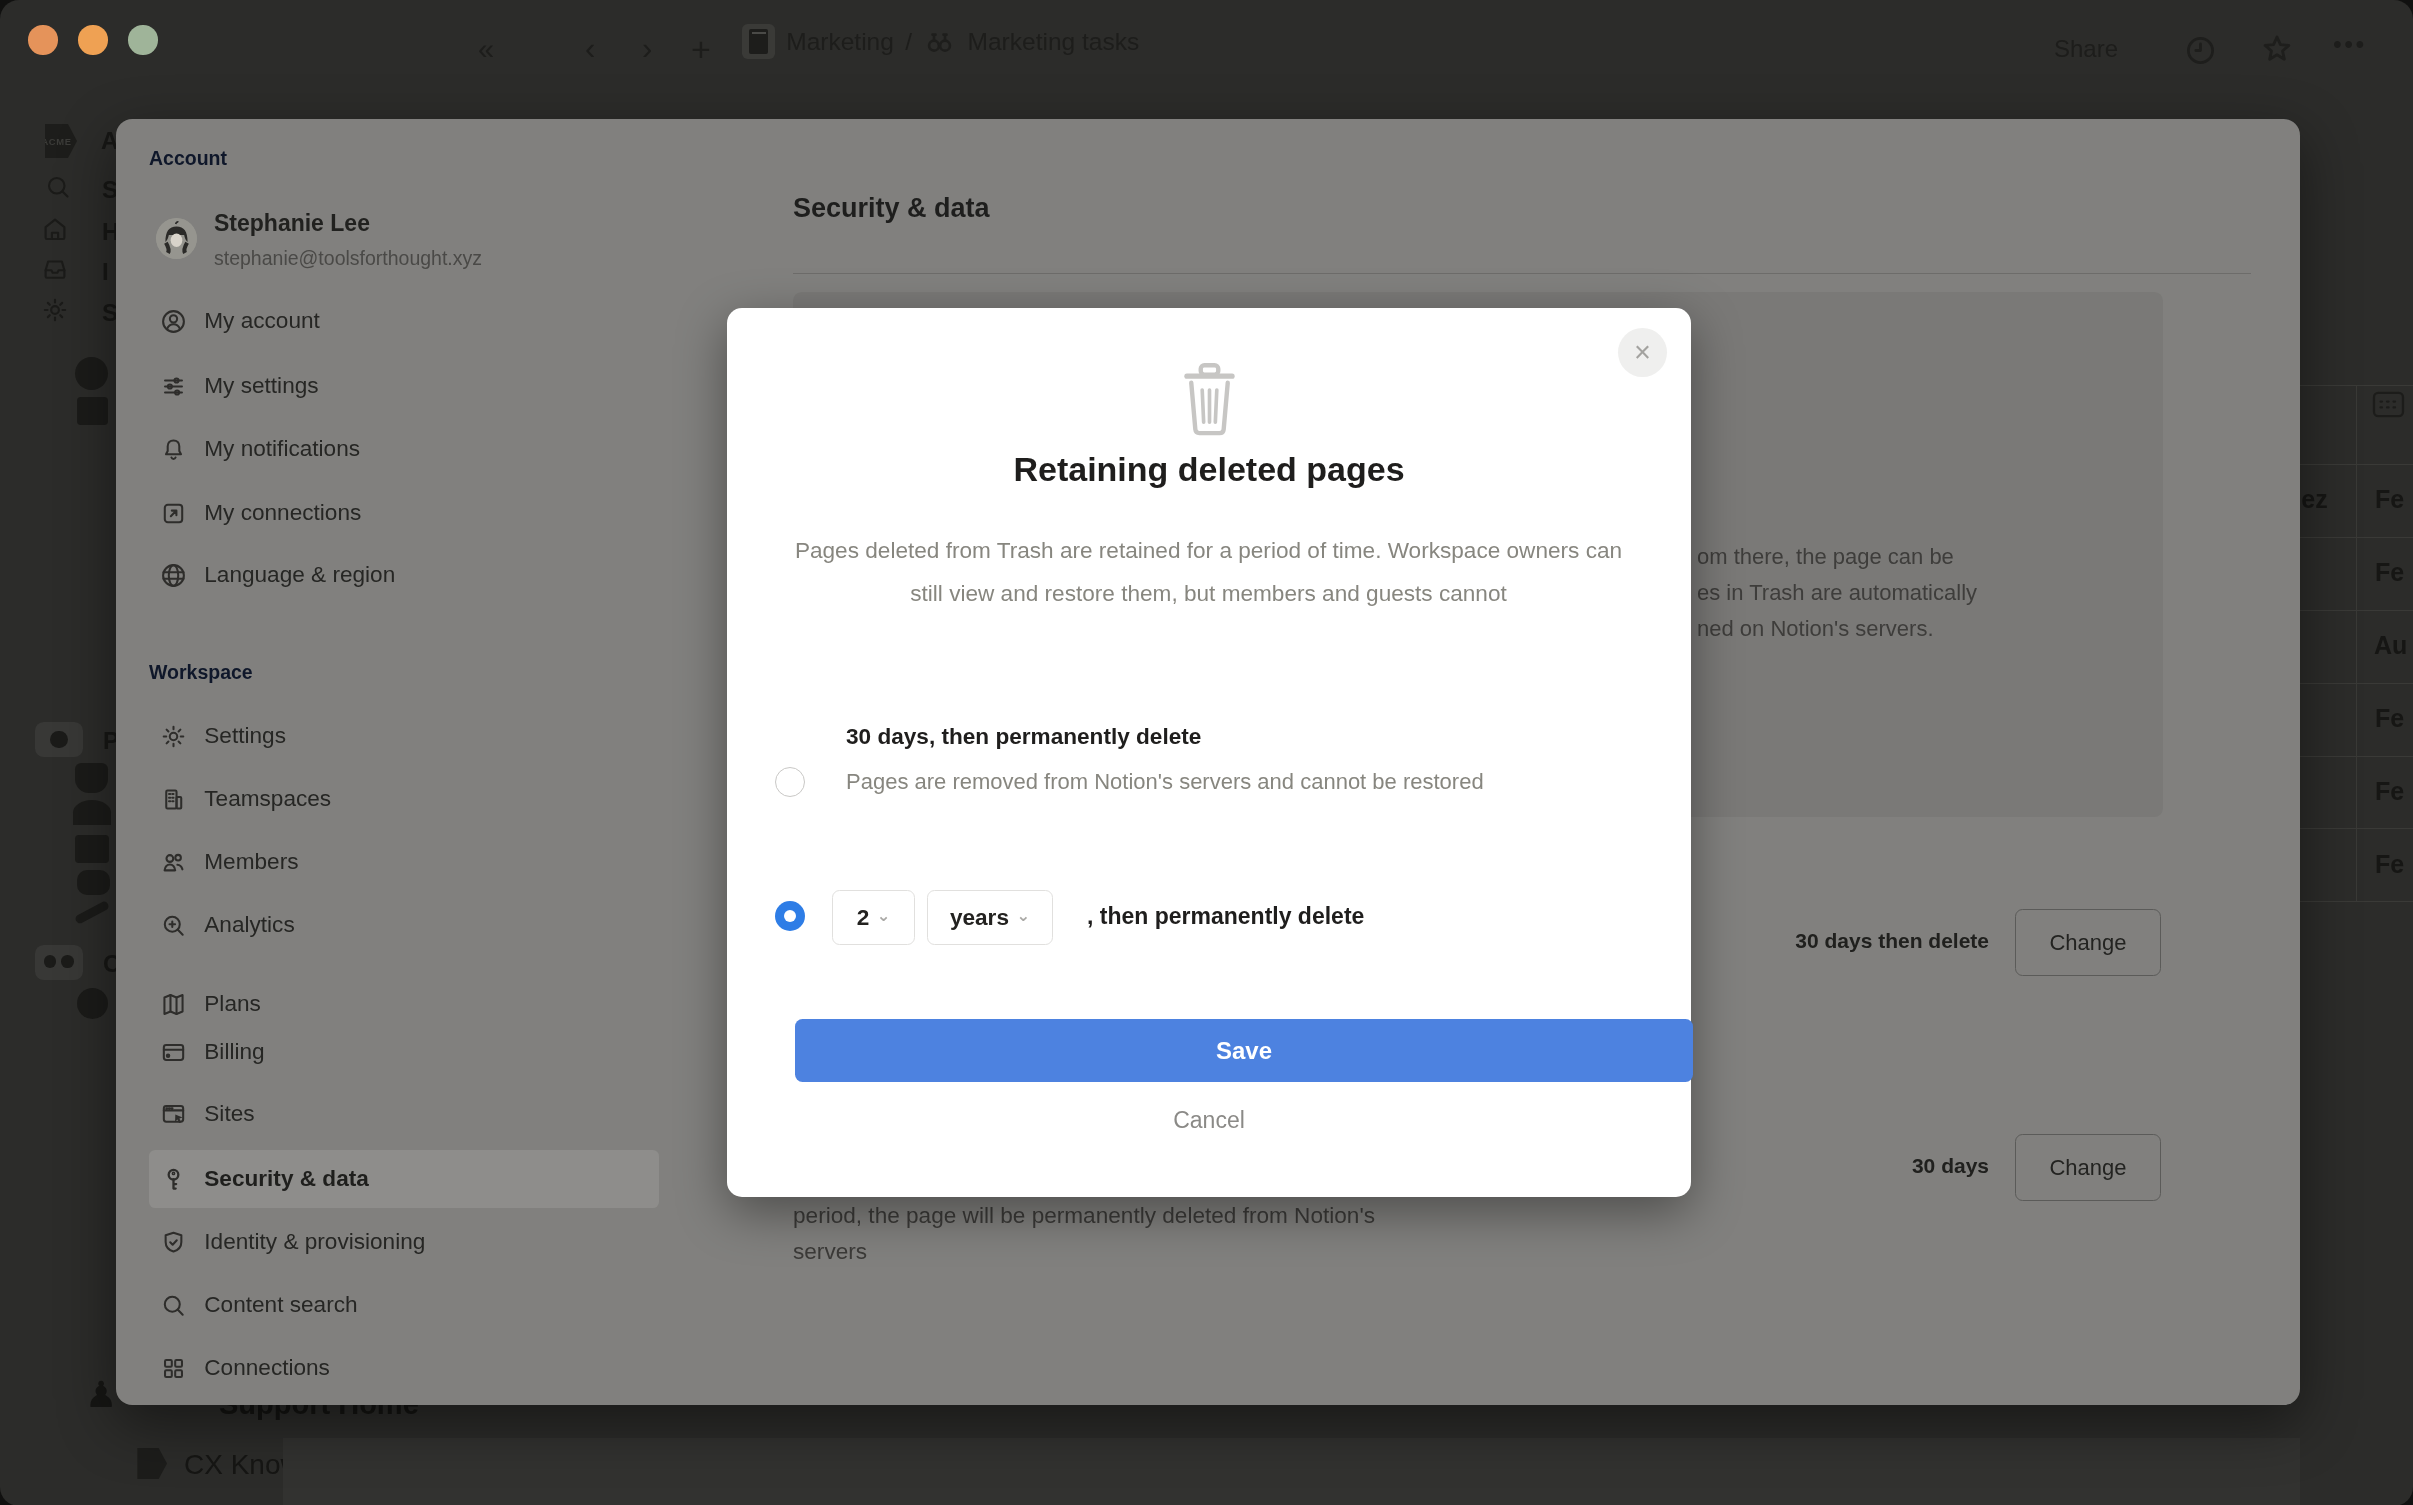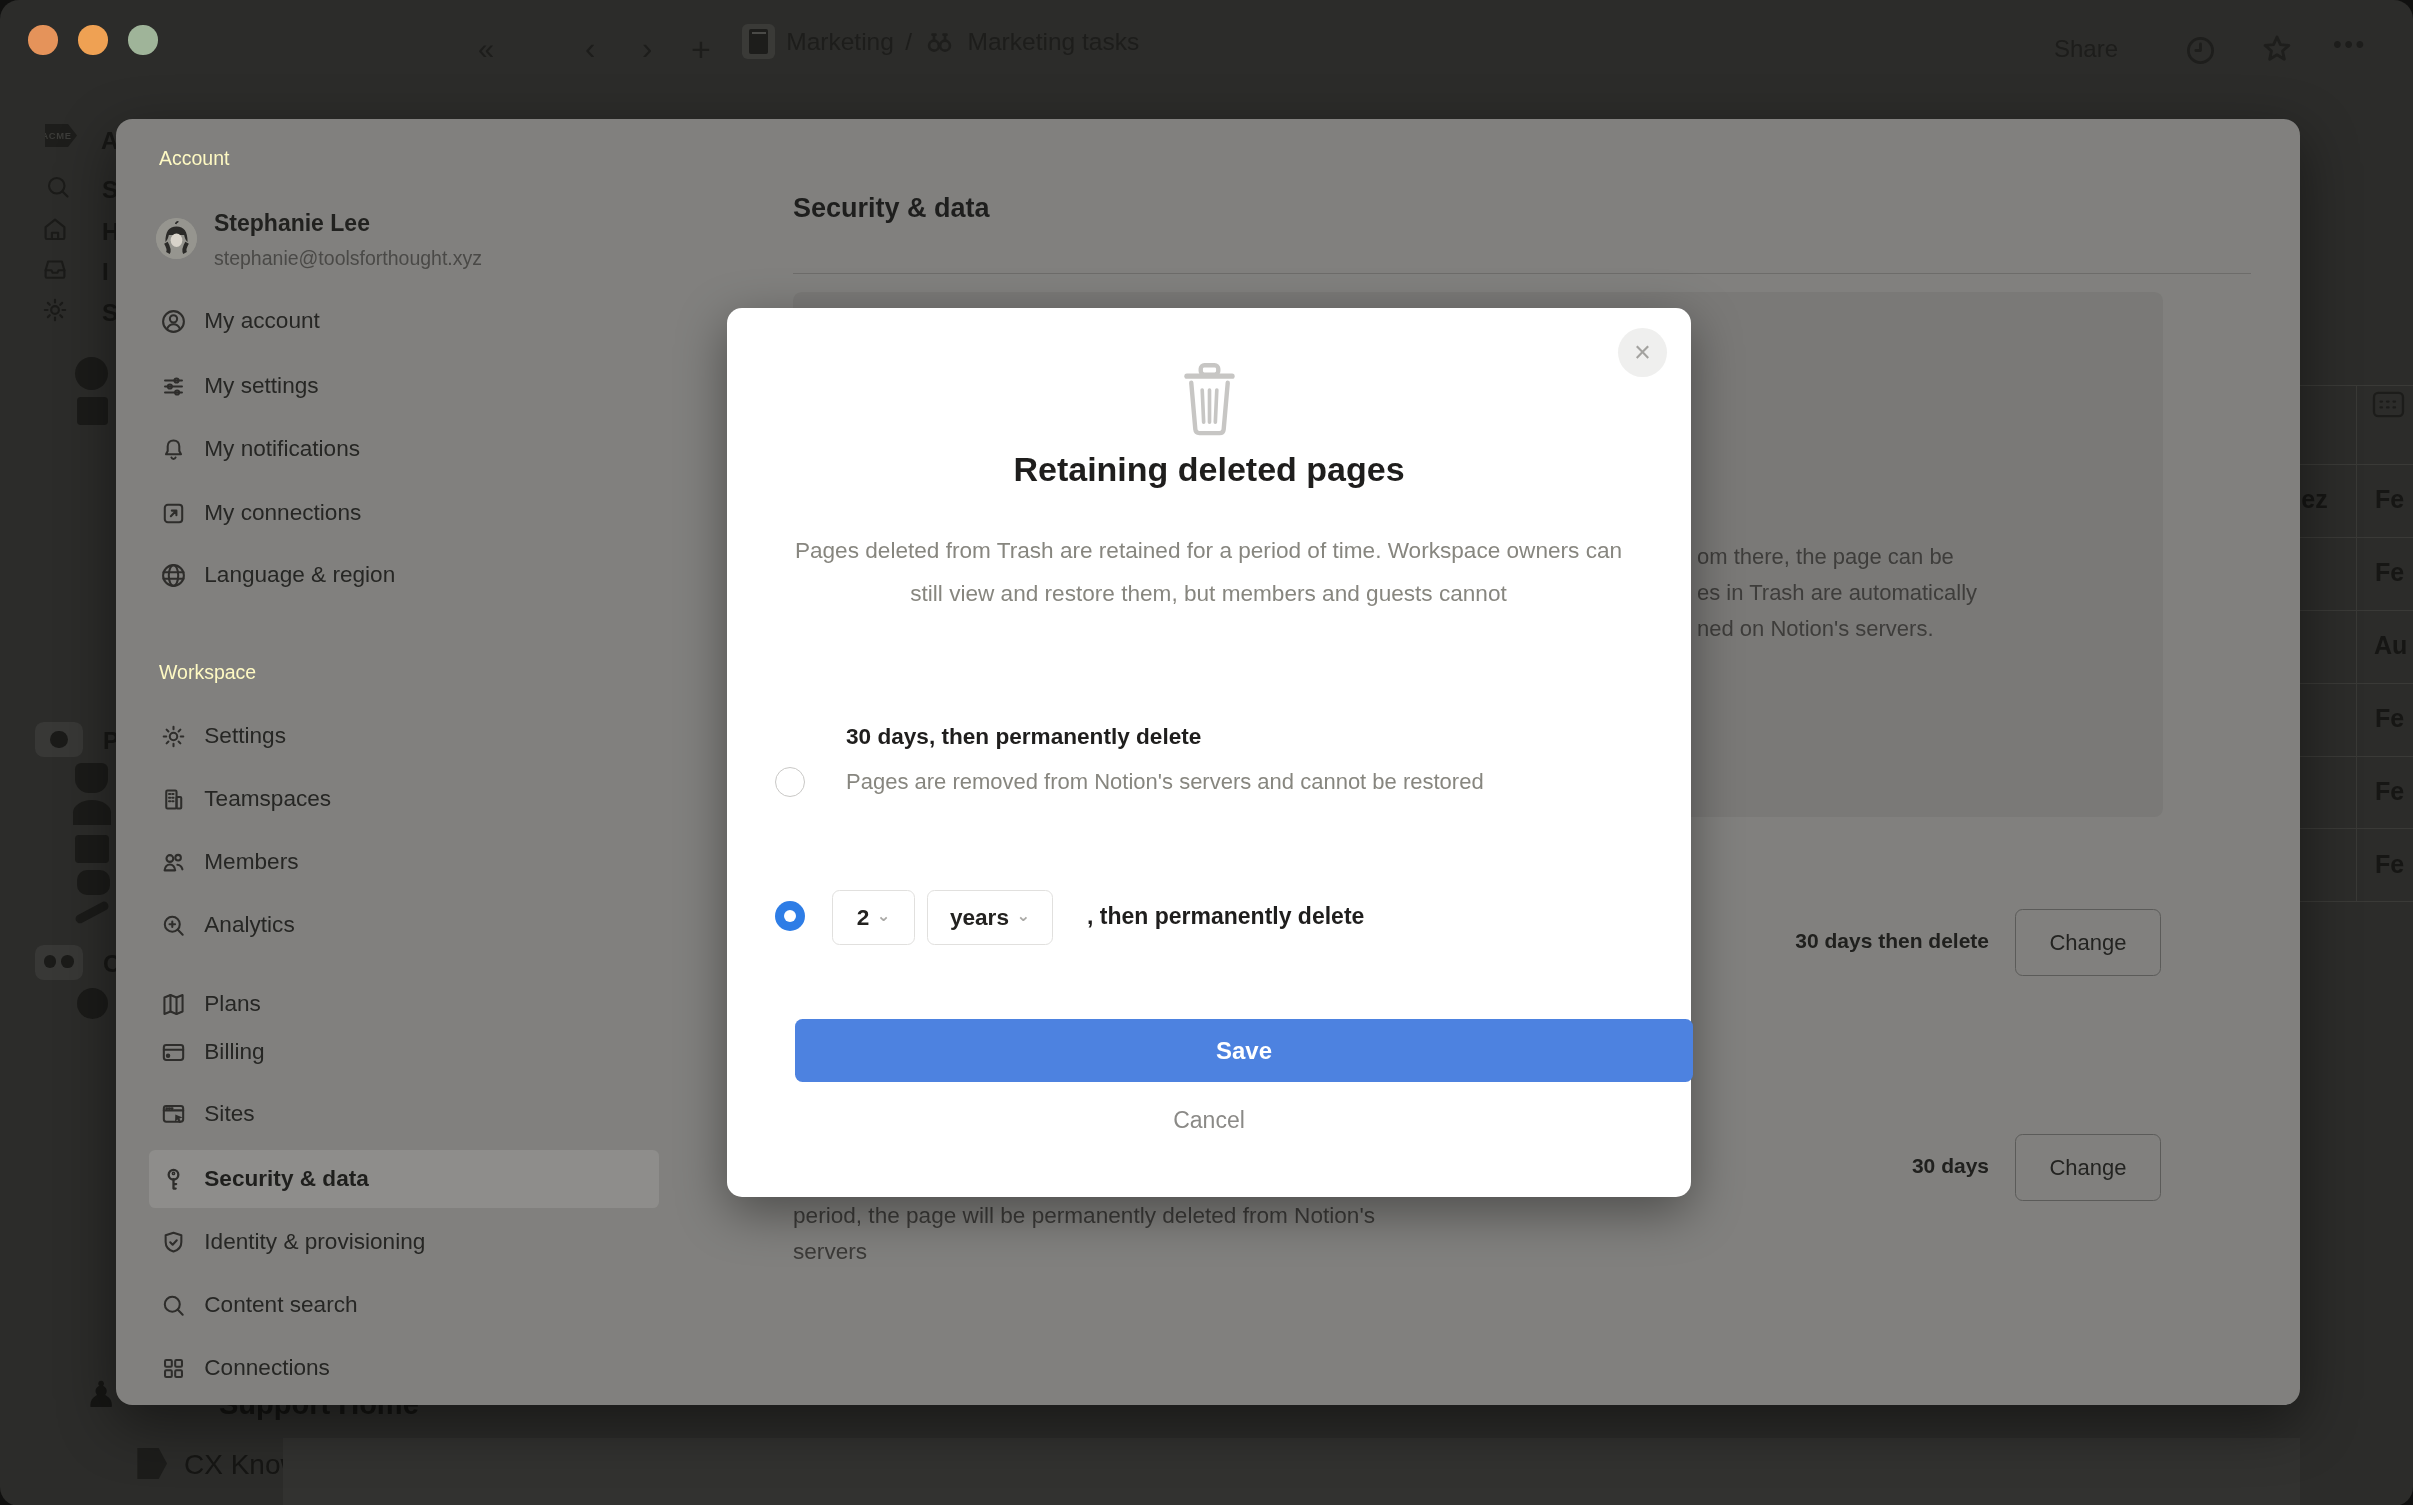--- a/index.html
+++ b/index.html
@@ -15,29 +15,29 @@
   .crumb{display:flex;align-items:center;gap:11.3px;color:#1d1d1b;font-size:24.5px;}
   .pageicon{width:33px;height:35px;border-radius:5.7px;background:#3a3a37;position:relative;}
   .pageicon i{position:absolute;left:7px;top:5px;width:19px;height:25px;background:#1d1d1b;border-radius:1.9px;display:block;}
   .pageicon i::before{content:"";position:absolute;left:2.5px;top:2.5px;width:14px;height:2.5px;background:#4a4a47;}
   
   .dkline{position:absolute;background:#3a3a37;}
   .dktxt{position:absolute;color:#161614;font-size:25px;font-weight:600;}
   
   .railshape{position:absolute;color:#1b1b19;}
   .railletter{position:absolute;color:#171715;font-size:24px;font-weight:600;}
-  .hex{width:41px;height:23px;background:#1d1d1b;clip-path:polygon(22% 0,78% 0,100% 50%,78% 100%,22% 100%);
+  .hex{width:41px;height:34px;background:#1d1d1b;clip-path:polygon(22% 0,78% 0,100% 50%,78% 100%,22% 100%);
        display:flex;align-items:center;justify-content:center;color:#3c3c39;font-size:9.4px;font-weight:700;letter-spacing:0.6px;}
   .dot-ic{border-radius:50%;background:#1b1b19;}
   .sq-ic{border-radius:3.8px;background:#1b1b19;}
   .tile{background:#35353310;border-radius:7.5px;}
   
   .panel{position:absolute;left:116px;top:119px;width:2184px;height:1286px;background:#81807e;border-radius:16.3px;
          box-shadow:0 19px 57px rgba(0,0,0,.45);}
-  .sec-label{position:absolute;left:43px;color:#fef9c3;font-size:19.5px;font-weight:400;}
+  .sec-label{position:absolute;left:33px;color:#0f172a;font-size:19.5px;font-weight:700;}
   .s-item{position:absolute;left:33px;width:510px;height:58px;display:flex;align-items:center;gap:16.3px;
           color:#262624;font-size:22.6px;border-radius:6.3px;padding-left:10px;box-sizing:border-box;}
   .s-item .ic{width:29px;height:29px;flex:0 0 29px;color:#2e2d2b;}
   .s-item.sel{background:#8e8d8b;font-weight:700;color:#1f1f1d;}
   svg.ic{fill:none;stroke:currentColor;stroke-width:1.7;stroke-linecap:round;stroke-linejoin:round;}
   .usr-name{position:absolute;color:#21211f;font-size:23px;font-weight:700;}
   .usr-mail{position:absolute;color:#45444250;color:#4a4947;font-size:19.5px;}
   .avatar{position:absolute;width:41px;height:41px;border-radius:50%;background:#95948f;overflow:hidden;}
   .heading{position:absolute;color:#1e1e1d;font-size:27px;font-weight:700;}
   .divider{position:absolute;height:1.3px;background:#6d6c6a;}

